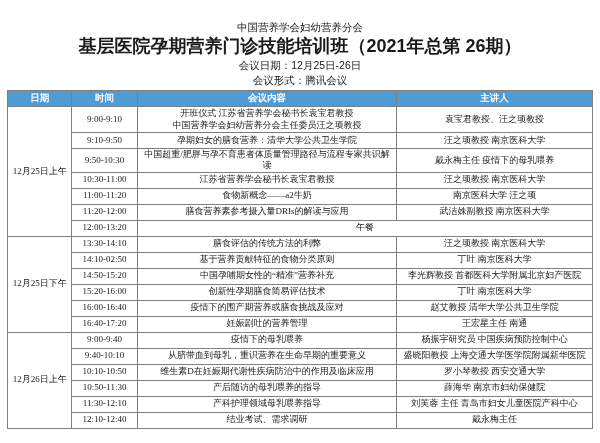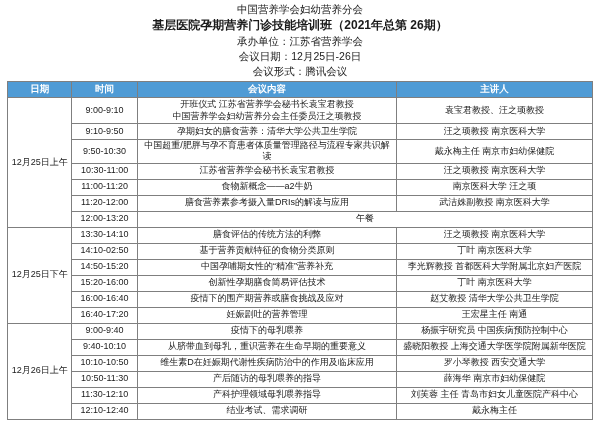--- a/index.html
+++ b/index.html
@@ -14,38 +14,39 @@
     padding: 0;
     background: #ffffff;
     width: 600px;
     height: 443px;
     font-family: "Liberation Sans", "DejaVu Sans", sans-serif;
     color: var(--text-color);
     overflow: hidden;
   }
   .title-block {
     text-align: center;
-    padding-top: 4px;
+    padding-top: 22px;
     line-height: 1;
   }
   .title-line {
     font-size: 10.5px;
     margin: 0 0 4.5px 0;
     color: #1a1a1a;
   }
   .title-line.main {
-    font-size: 12px;
+    font-size: 18px;
     font-weight: bold;
     margin: 1px 0 5px 0;
   }
   table.agenda {
     border-collapse: collapse;
     table-layout: fixed;
     width: 586px;
     margin: 4px auto 0 auto;
+    font-family: Liberation Serif, serif;
   }
   table.agenda th {
     background: var(--header-bg);
     color: var(--header-text);
     font-size: 9.5px;
     font-weight: bold;
     height: 16px;
     border: 1px solid var(--border-color);
     padding: 0 2px;
   }
@@ -67,21 +68,20 @@
   col.c-time    { width: 11.2%; }
   col.c-content { width: 44.3%; }
   col.c-speaker { width: 33.5%; }
 </style>
 </head>
 <body>
 
 <div class="title-block">
   <div class="title-line">中国营养学会妇幼营养分会</div>
   <div class="title-line main">基层医院孕期营养门诊技能培训班（2021年总第 26期）</div>
-  <div class="title-line">承办单位：江苏省营养学会</div>
   <div class="title-line">会议日期：12月25日-26日</div>
   <div class="title-line">会议形式：腾讯会议</div>
 </div>
 
 <table class="agenda">
   <colgroup>
     <col class="c-date">
       <col class="c-time">
       <col class="c-content">
       <col class="c-speaker">
@@ -103,21 +103,21 @@
         <td class="speaker-cell">袁宝君教授、汪之顼教授</td>
       </tr>
       <tr>
         <td class="time-cell">9:10-9:50</td>
         <td class="content-cell">孕期妇女的膳食营养：清华大学公共卫生学院</td>
         <td class="speaker-cell">汪之顼教授 南京医科大学</td>
       </tr>
       <tr>
         <td class="time-cell">9:50-10:30</td>
         <td class="content-cell">中国超重/肥胖与孕不育患者体质量管理路径与流程专家共识解读</td>
-        <td class="speaker-cell">戴永梅主任 南京市妇幼保健院</td>
+        <td class="speaker-cell">戴永梅主任 疫情下的母乳喂养</td>
       </tr>
       <tr>
         <td class="time-cell">10:30-11:00</td>
         <td class="content-cell">江苏省营养学会秘书长袁宝君教授</td>
         <td class="speaker-cell">汪之顼教授 南京医科大学</td>
       </tr>
       <tr>
         <td class="time-cell">11:00-11:20</td>
         <td class="content-cell">食物新概念——a2牛奶</td>
         <td class="speaker-cell">南京医科大学 汪之顼</td>

